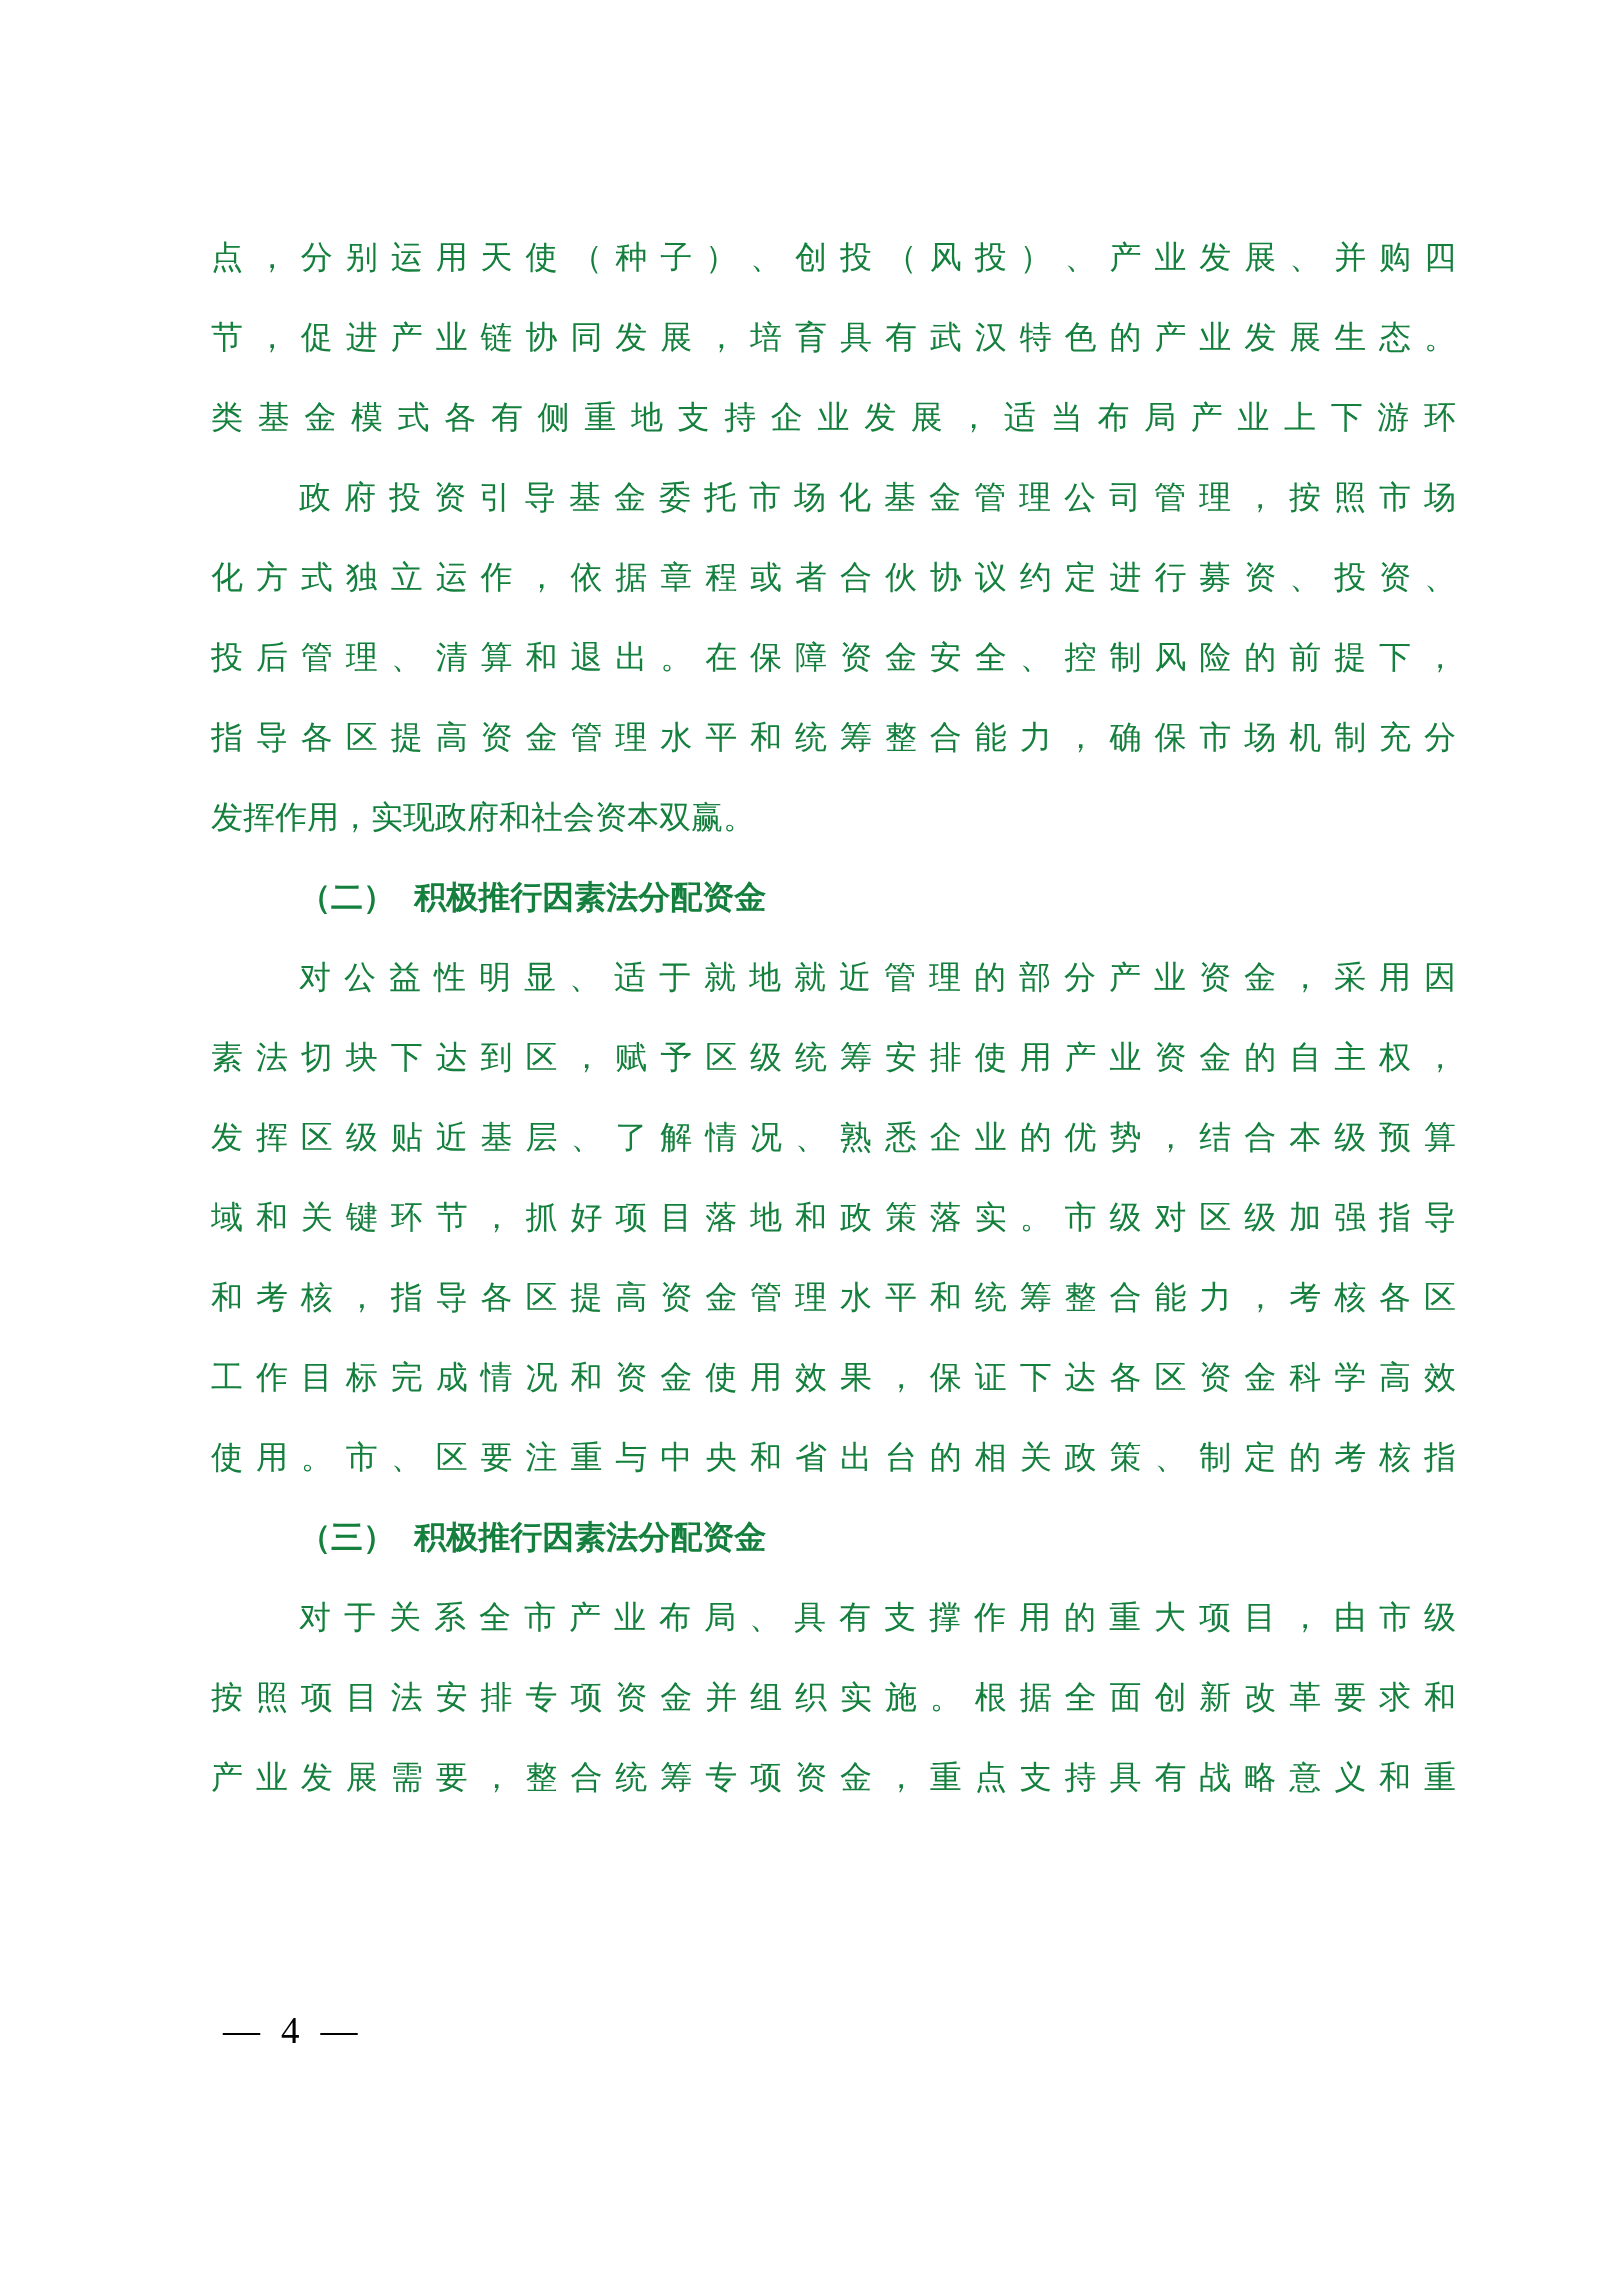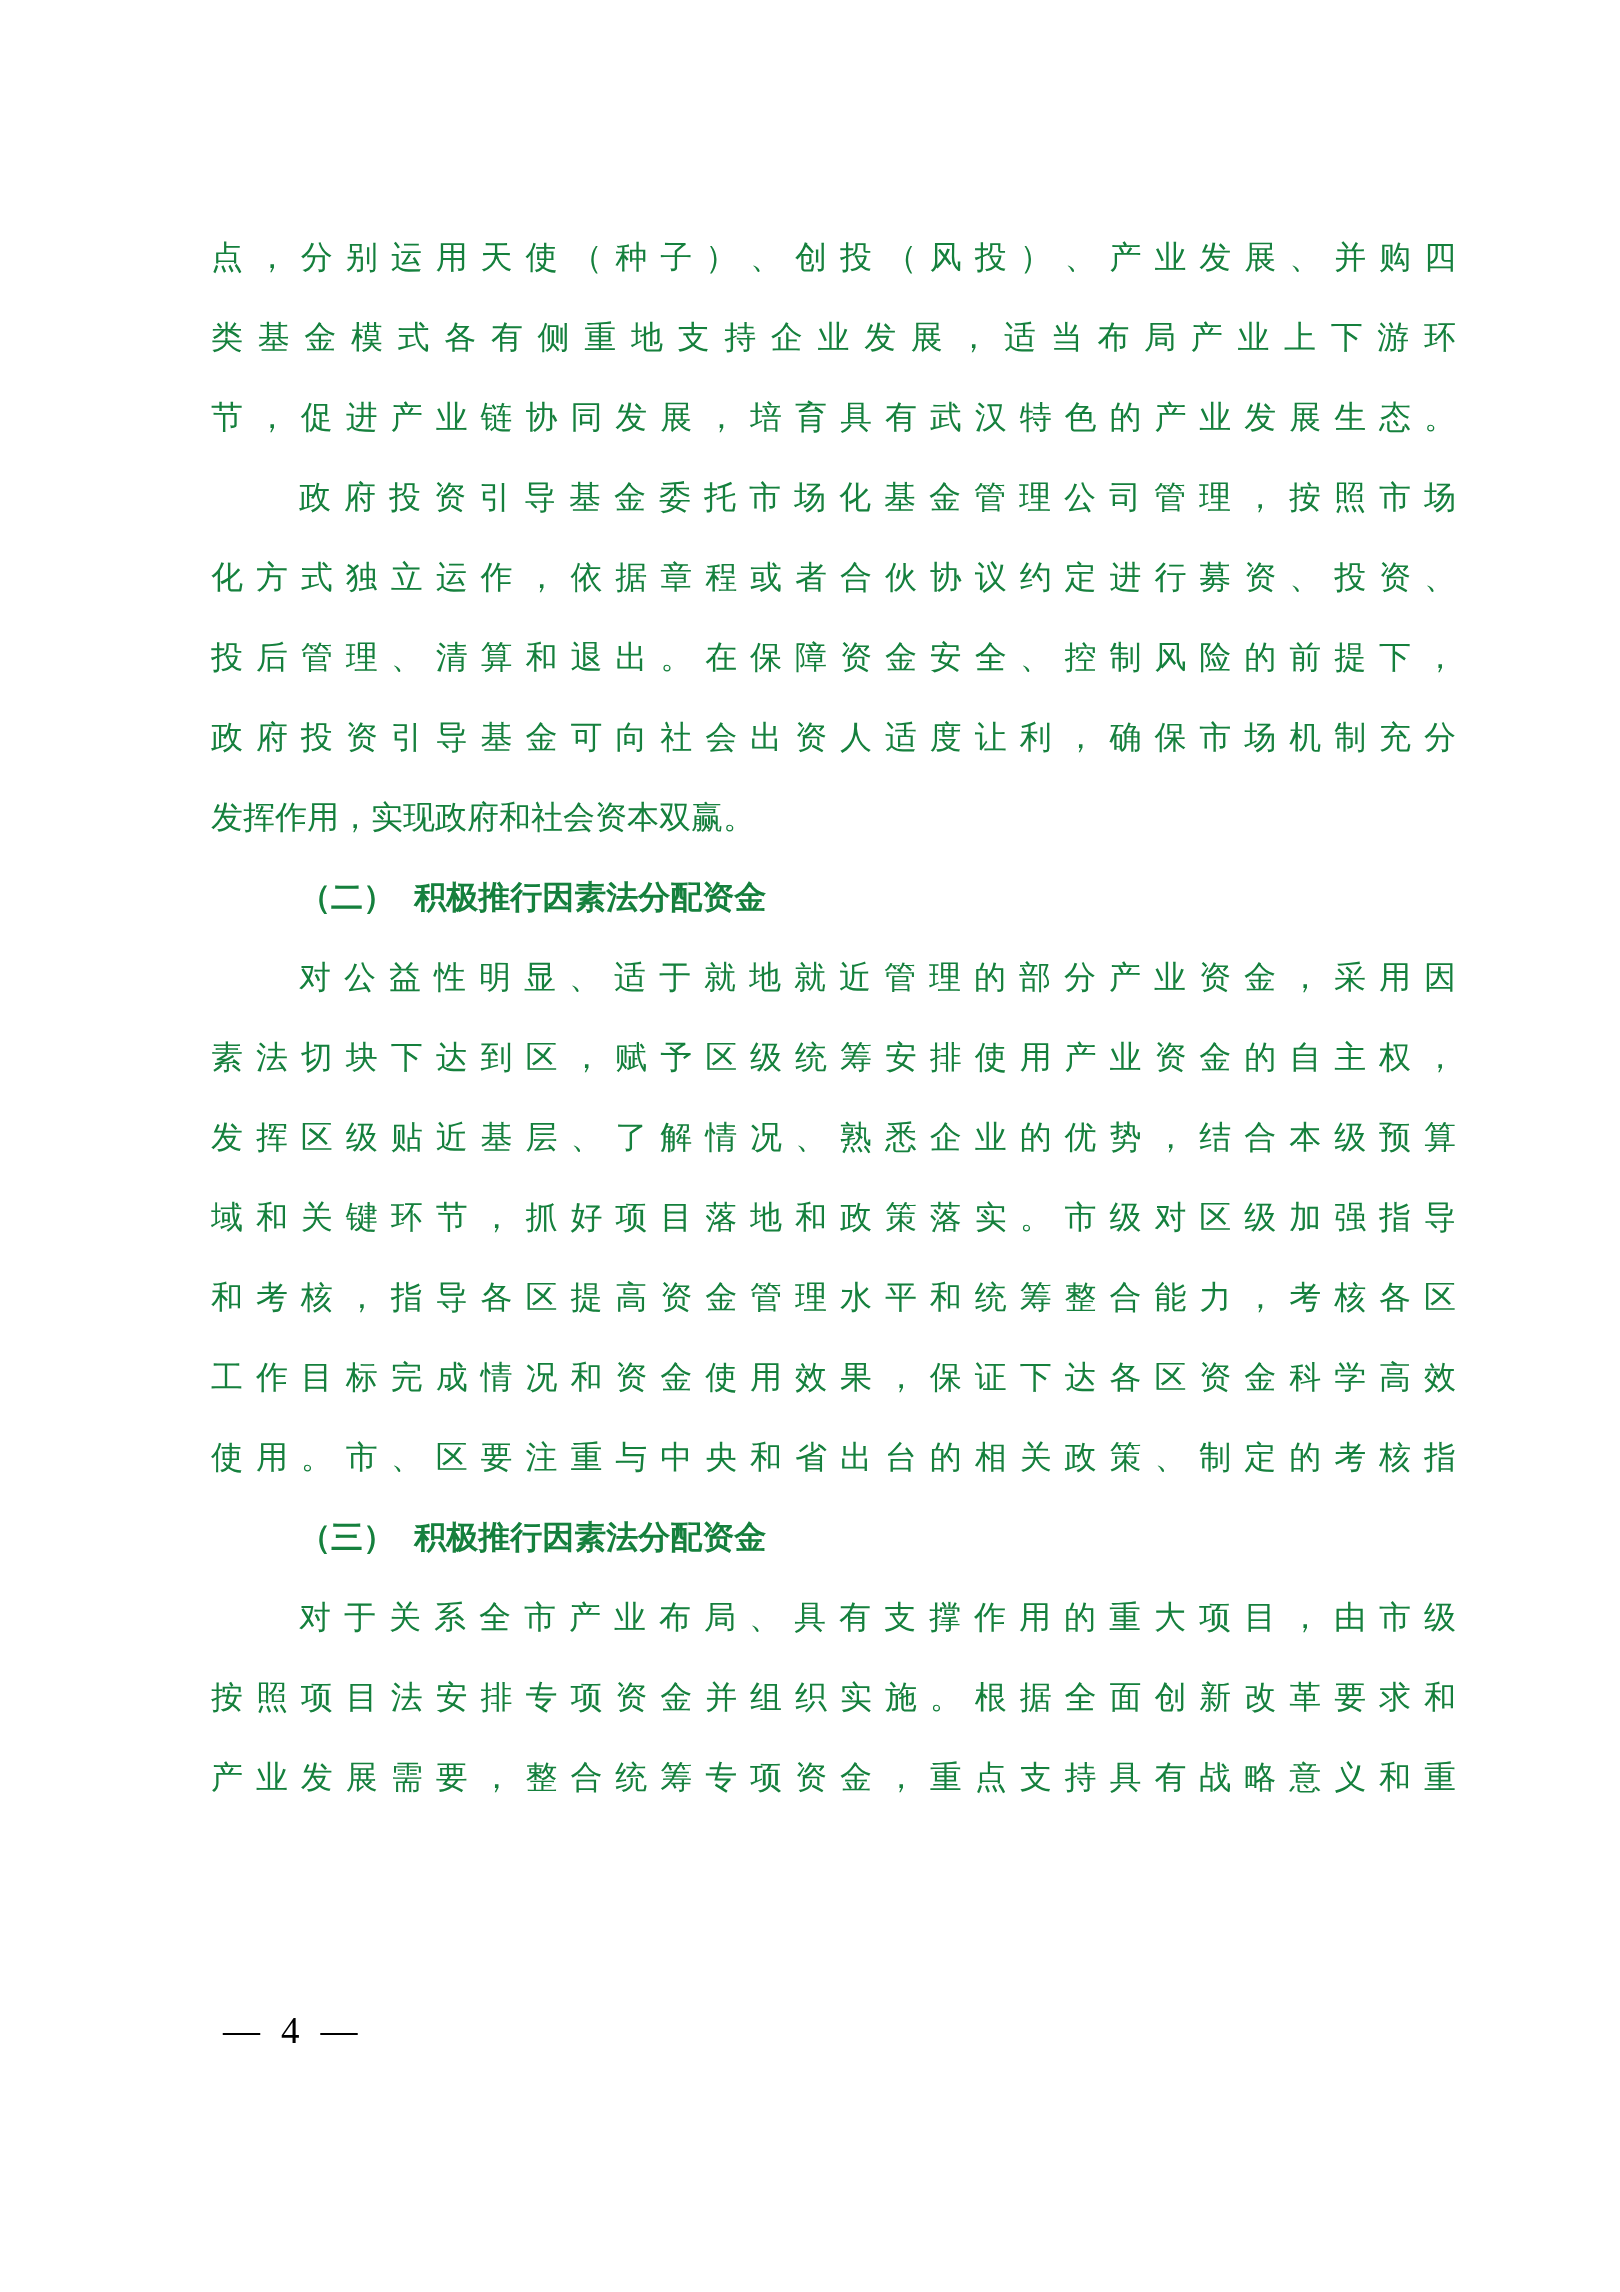--- a/index.html
+++ b/index.html
@@ -54,26 +54,26 @@
     letter-spacing: 5.9px;
     color: #000000;
   }
 </style>
 </head>
 <body>
 
 <div class="page">
   <div class="doc-body">
       <div class="line justify">点，分别运用天使（种子）、创投（风投）、产业发展、并购四</div>
+      <div class="line justify">节，促进产业链协同发展，培育具有武汉特色的产业发展生态。</div>
       <div class="line justify">类基金模式各有侧重地支持企业发展，适当布局产业上下游环</div>
-      <div class="line justify">节，促进产业链协同发展，培育具有武汉特色的产业发展生态。</div>
       <div class="line indent justify">政府投资引导基金委托市场化基金管理公司管理，按照市场</div>
       <div class="line justify">化方式独立运作，依据章程或者合伙协议约定进行募资、投资、</div>
       <div class="line justify">投后管理、清算和退出。在保障资金安全、控制风险的前提下，</div>
-      <div class="line justify">政府投资引导基金可向社会出资人适度让利，确保市场机制充分</div>
+      <div class="line justify">指导各区提高资金管理水平和统筹整合能力，确保市场机制充分</div>
       <div class="line">发挥作用，实现政府和社会资本双赢。</div>
       <div class="line indent heading">（二） 积极推行因素法分配资金</div>
       <div class="line indent justify">对公益性明显、适于就地就近管理的部分产业资金，采用因</div>
       <div class="line justify">素法切块下达到区，赋予区级统筹安排使用产业资金的自主权，</div>
       <div class="line justify">发挥区级贴近基层、了解情况、熟悉企业的优势，结合本级预算</div>
       <div class="line justify">域和关键环节，抓好项目落地和政策落实。市级对区级加强指导</div>
       <div class="line justify">和考核，指导各区提高资金管理水平和统筹整合能力，考核各区</div>
       <div class="line justify">工作目标完成情况和资金使用效果，保证下达各区资金科学高效</div>
       <div class="line justify">使用。市、区要注重与中央和省出台的相关政策、制定的考核指</div>
       <div class="line indent heading">（三） 积极推行因素法分配资金</div>

